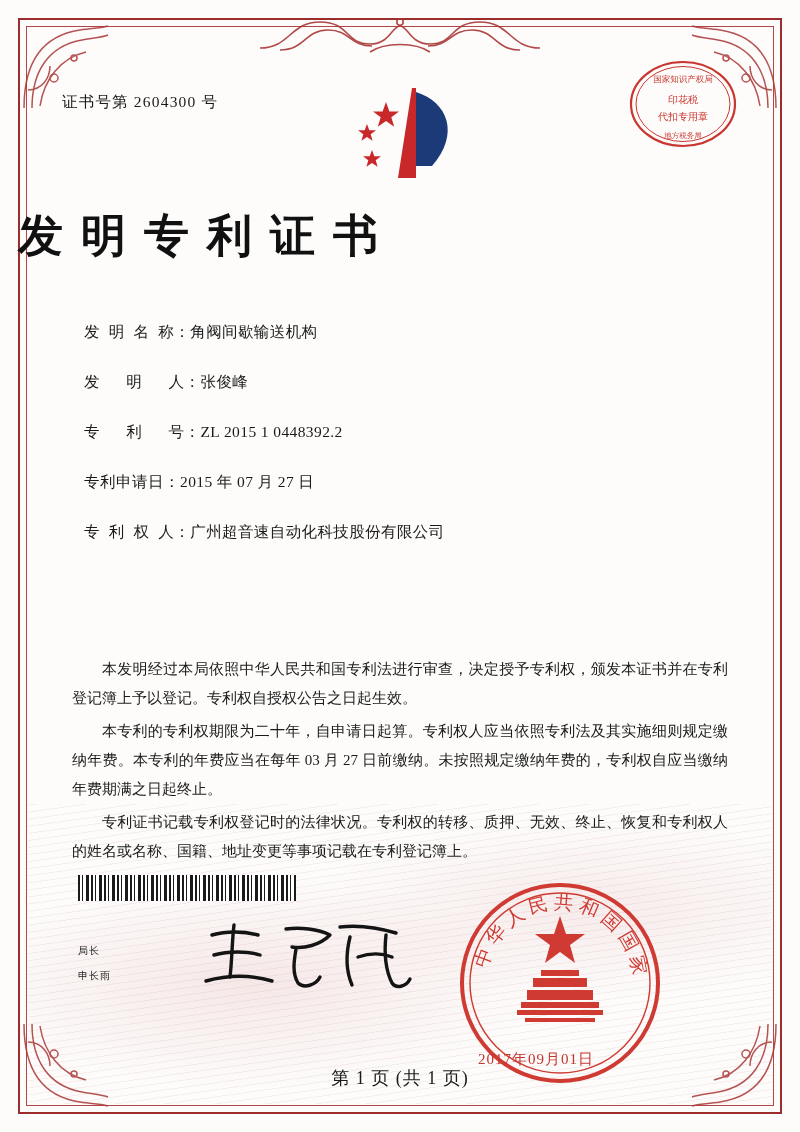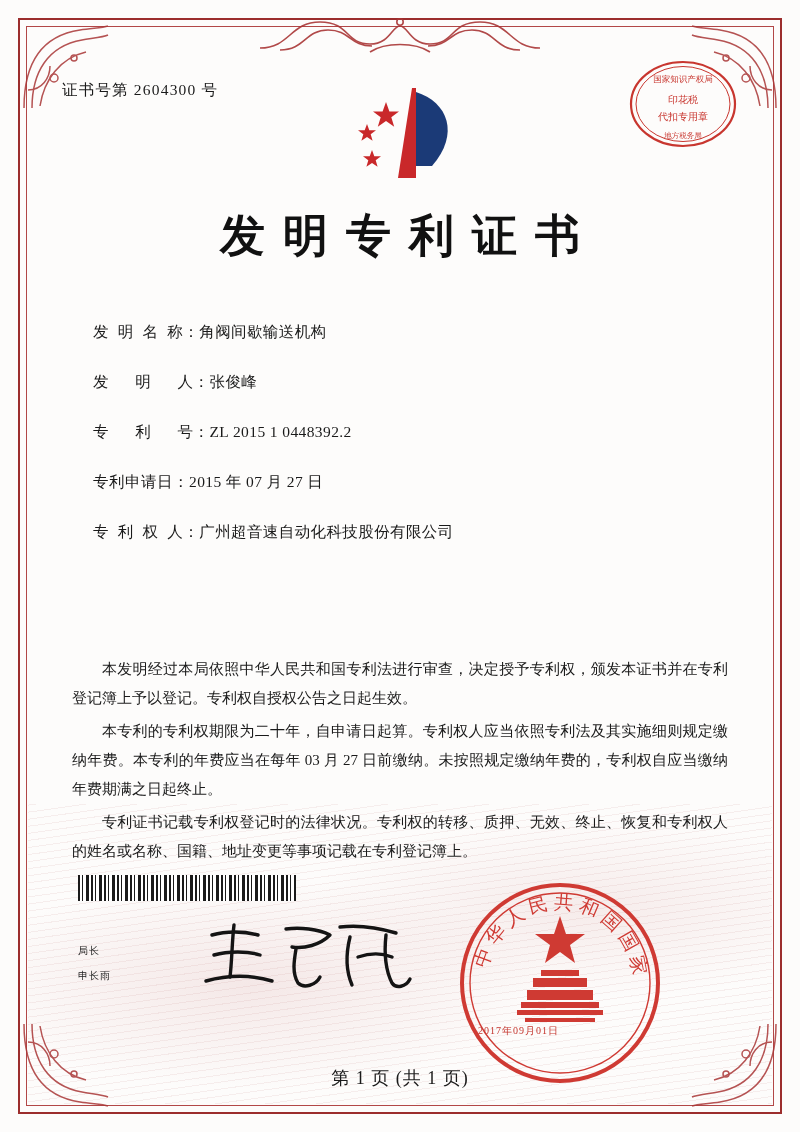--- a/index.html
+++ b/index.html
@@ -76,40 +76,40 @@
       ),
       radial-gradient(ellipse 420px 150px at 30% 60%, rgba(214,160,160,0.22), rgba(255,255,255,0) 70%),
       radial-gradient(ellipse 400px 130px at 75% 35%, rgba(214,160,160,0.18), rgba(255,255,255,0) 70%);
     pointer-events: none;
   }
 
   
   .cert-number {
     position: absolute;
     left: 62px;
-    top: 80px;
+    top: 92px;
     font-size: 15.5px;
     letter-spacing: 1.2px;
   }
 
   .logo {
     position: absolute;
     left: 50%;
     top: 82px;
     transform: translateX(-50%);
     width: 160px;
     height: 110px;
   }
 
   .title {
     position: absolute;
     left: 0;
     right: 0;
     top: 206px;
-    text-align: center;
+    text-align: left;
     font-size: 45px;
     font-weight: bold;
     letter-spacing: 18px;
     text-indent: 18px;
     color: #111;
     font-family: "DejaVu Serif", "Liberation Serif", serif;
   }
 
   
   .seal-top {
@@ -117,21 +117,21 @@
     right: 58px;
     top: 58px;
     width: 118px;
     height: 92px;
     color: #c8362f;
   }
 
   
   .fields {
     position: absolute;
-    left: 93px;
+    left: 84px;
     top: 322px;
     width: 640px;
     font-size: 15.5px;
   }
   .field-row {
     display: flex;
     align-items: baseline;
     margin-bottom: 29px;
   }
   .field-label {
@@ -198,22 +198,22 @@
     position: absolute;
     left: 455px;
     top: 878px;
     width: 210px;
     height: 210px;
     color: #cf3a33;
   }
   .seal-date {
     position: absolute;
     left: 478px;
-    top: 1024px;
-    font-size: 10px;
+    top: 1050px;
+    font-size: 15px;
     color: #c4352e;
     letter-spacing: 1px;
   }
 
   
   .footer {
     position: absolute;
     left: 0;
     right: 0;
     bottom: 42px;

